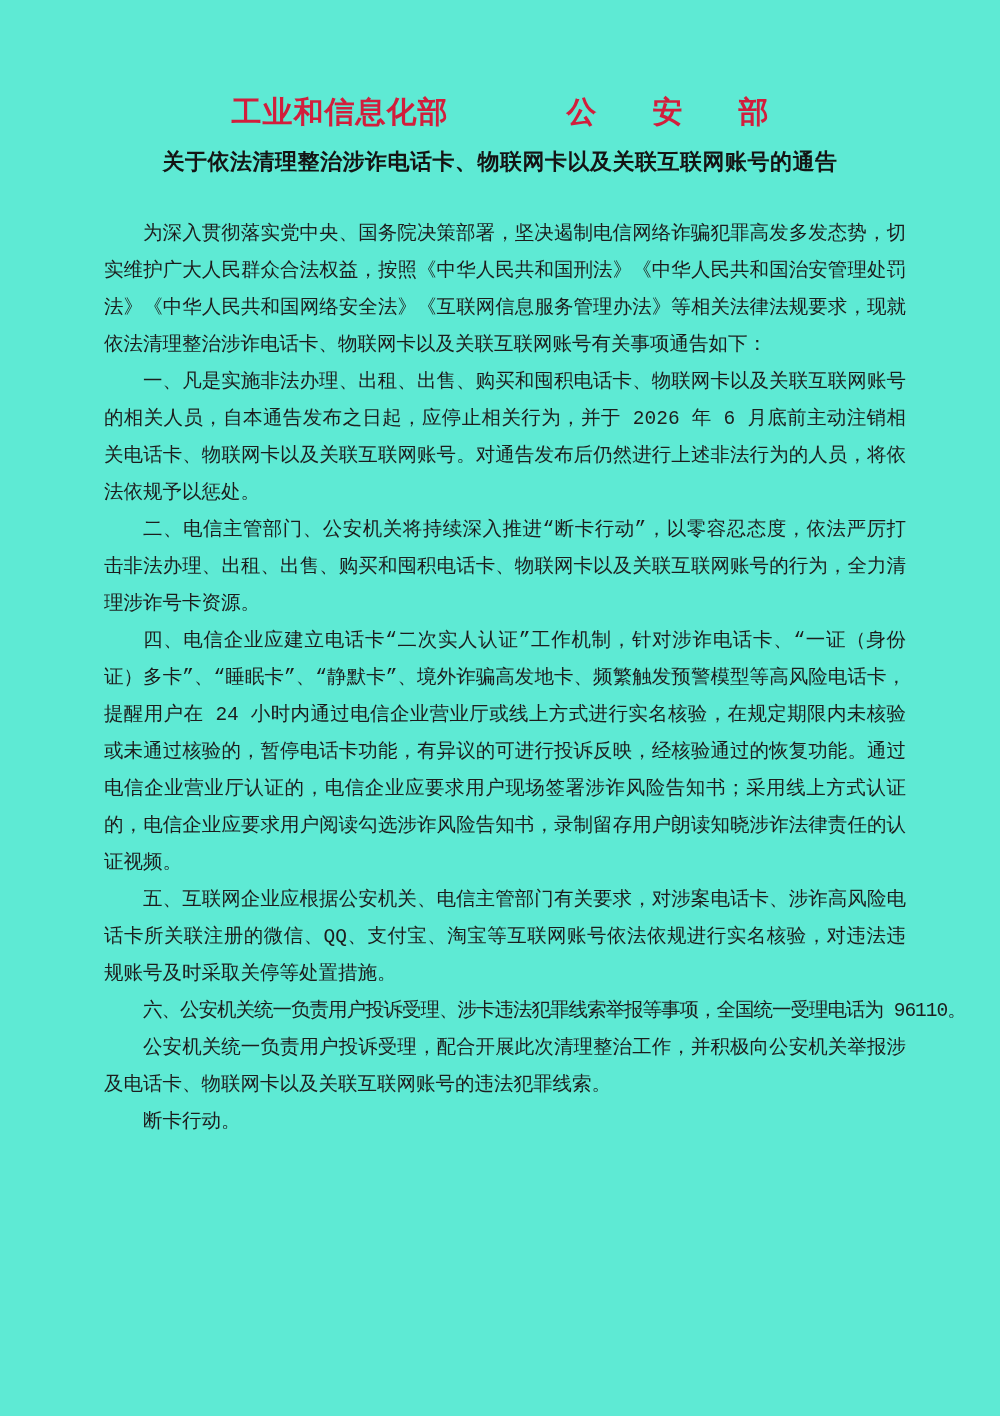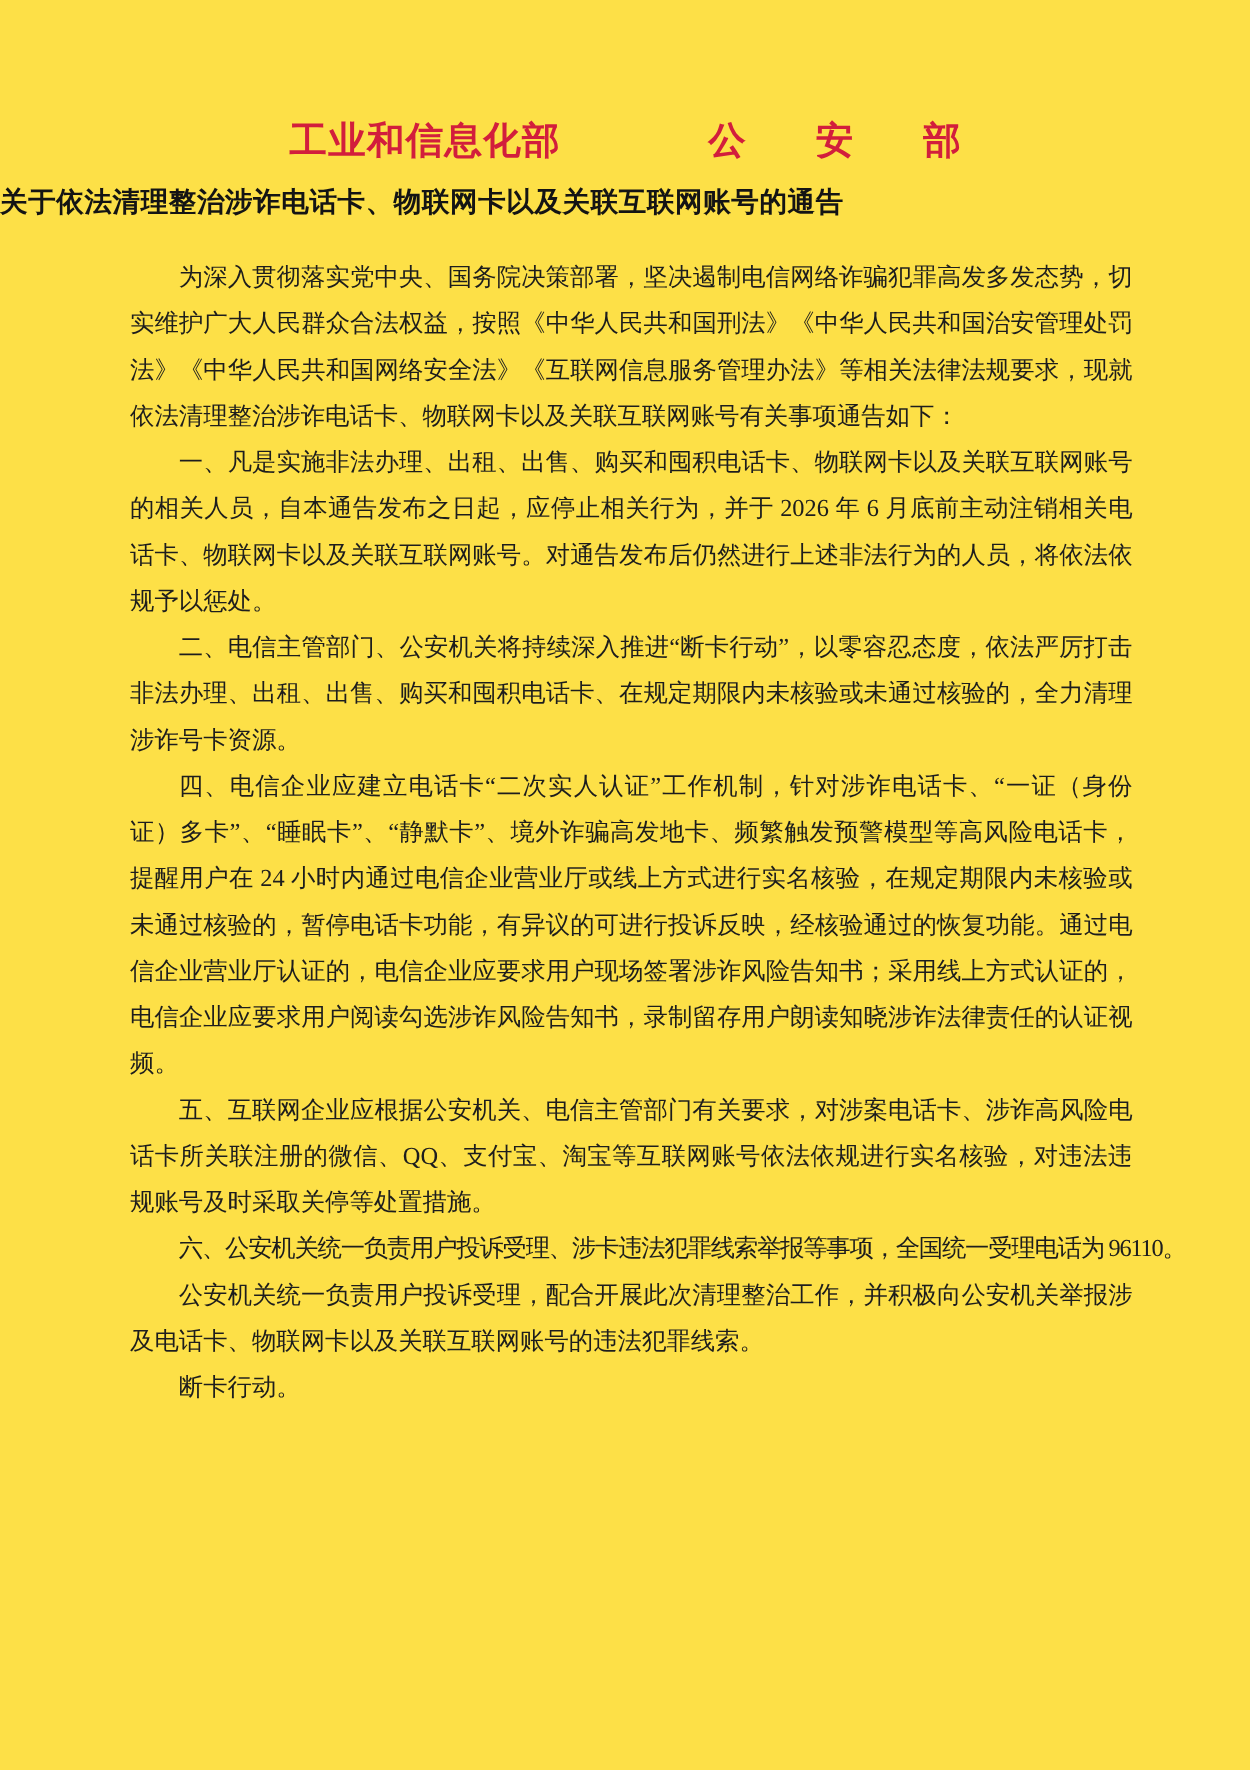--- a/index.html
+++ b/index.html
@@ -1,38 +1,38 @@
 <!DOCTYPE html>
 <html style="--header-red: #d21e3c; --seal-red: #d43246;"><head>
 <meta charset="utf-8">
 <style>
   html,body{margin:0;padding:0;background:#e9e9e9;}
   .page{
     position:relative;width:1000px;height:1416px;margin:0 auto;
-    background:#fde047;overflow:hidden;
-    font-family:Liberation Serif, serif;
+    background:#5eead4;overflow:hidden;
+    font-family:Liberation Mono, monospace;
     color:#1d1d1d;
   }
   
   .doc-header{
     position:absolute;top:92px;left:0;right:0;
     display:flex;justify-content:center;align-items:baseline;gap:118px;
     font-size:30px;font-weight:bold;color:var(--header-red,#d21e3c);
     letter-spacing:1px;
   }
   .doc-header .spaced{letter-spacing:56px;margin-right:-56px;}
   
   .doc-title{
     position:absolute;top:147px;left:0;right:0;margin:0;
-    text-align:left;font-size:22px;font-weight:bold;color:#141414;
+    text-align:center;font-size:22px;font-weight:bold;color:#141414;
     letter-spacing:0.5px;
   }
   
   .doc-body{
-    position:absolute;top:204px;left:104px;width:802px;
+    position:absolute;top:216px;left:104px;width:802px;
     font-size:19.5px;line-height:37px;text-align:justify;
   }
   .doc-body p{margin:0;text-indent:2em;}
   .doc-body p.tight{letter-spacing:-1px;white-space:nowrap;}
   
   .seal-area{position:absolute;left:0;top:1080px;width:1000px;height:336px;}
 </style>
 </head>
 <body>
 
@@ -41,21 +41,21 @@
   <div class="doc-header">
     <span>工业和信息化部</span>
     <span class="spaced">公安部</span>
   </div>
 
   <h1 class="doc-title">关于依法清理整治涉诈电话卡、物联网卡以及关联互联网账号的通告</h1>
 
   <div class="doc-body" style="color: rgb(29, 29, 29);">
     <p>为深入贯彻落实党中央、国务院决策部署，坚决遏制电信网络诈骗犯罪高发多发态势，切实维护广大人民群众合法权益，按照《中华人民共和国刑法》《中华人民共和国治安管理处罚法》《中华人民共和国网络安全法》《互联网信息服务管理办法》等相关法律法规要求，现就依法清理整治涉诈电话卡、物联网卡以及关联互联网账号有关事项通告如下：</p>
     <p>一、凡是实施非法办理、出租、出售、购买和囤积电话卡、物联网卡以及关联互联网账号的相关人员，自本通告发布之日起，应停止相关行为，并于 2026 年 6 月底前主动注销相关电话卡、物联网卡以及关联互联网账号。对通告发布后仍然进行上述非法行为的人员，将依法依规予以惩处。</p>
-    <p>二、电信主管部门、公安机关将持续深入推进“断卡行动”，以零容忍态度，依法严厉打击非法办理、出租、出售、购买和囤积电话卡、在规定期限内未核验或未通过核验的，全力清理涉诈号卡资源。</p>
+    <p>二、电信主管部门、公安机关将持续深入推进“断卡行动”，以零容忍态度，依法严厉打击非法办理、出租、出售、购买和囤积电话卡、物联网卡以及关联互联网账号的行为，全力清理涉诈号卡资源。</p>
     <p>四、电信企业应建立电话卡“二次实人认证”工作机制，针对涉诈电话卡、“一证（身份证）多卡”、“睡眠卡”、“静默卡”、境外诈骗高发地卡、频繁触发预警模型等高风险电话卡，提醒用户在 24 小时内通过电信企业营业厅或线上方式进行实名核验，在规定期限内未核验或未通过核验的，暂停电话卡功能，有异议的可进行投诉反映，经核验通过的恢复功能。通过电信企业营业厅认证的，电信企业应要求用户现场签署涉诈风险告知书；采用线上方式认证的，电信企业应要求用户阅读勾选涉诈风险告知书，录制留存用户朗读知晓涉诈法律责任的认证视频。</p>
     <p>五、互联网企业应根据公安机关、电信主管部门有关要求，对涉案电话卡、涉诈高风险电话卡所关联注册的微信、QQ、支付宝、淘宝等互联网账号依法依规进行实名核验，对违法违规账号及时采取关停等处置措施。</p>
     <p class="tight">六、公安机关统一负责用户投诉受理、涉卡违法犯罪线索举报等事项，全国统一受理电话为 96110。</p>
     <p>公安机关统一负责用户投诉受理，配合开展此次清理整治工作，并积极向公安机关举报涉及电话卡、物联网卡以及关联互联网账号的违法犯罪线索。</p>
     <p>断卡行动。</p>
   </div>
 
   <div class="seal-area">
 
     

